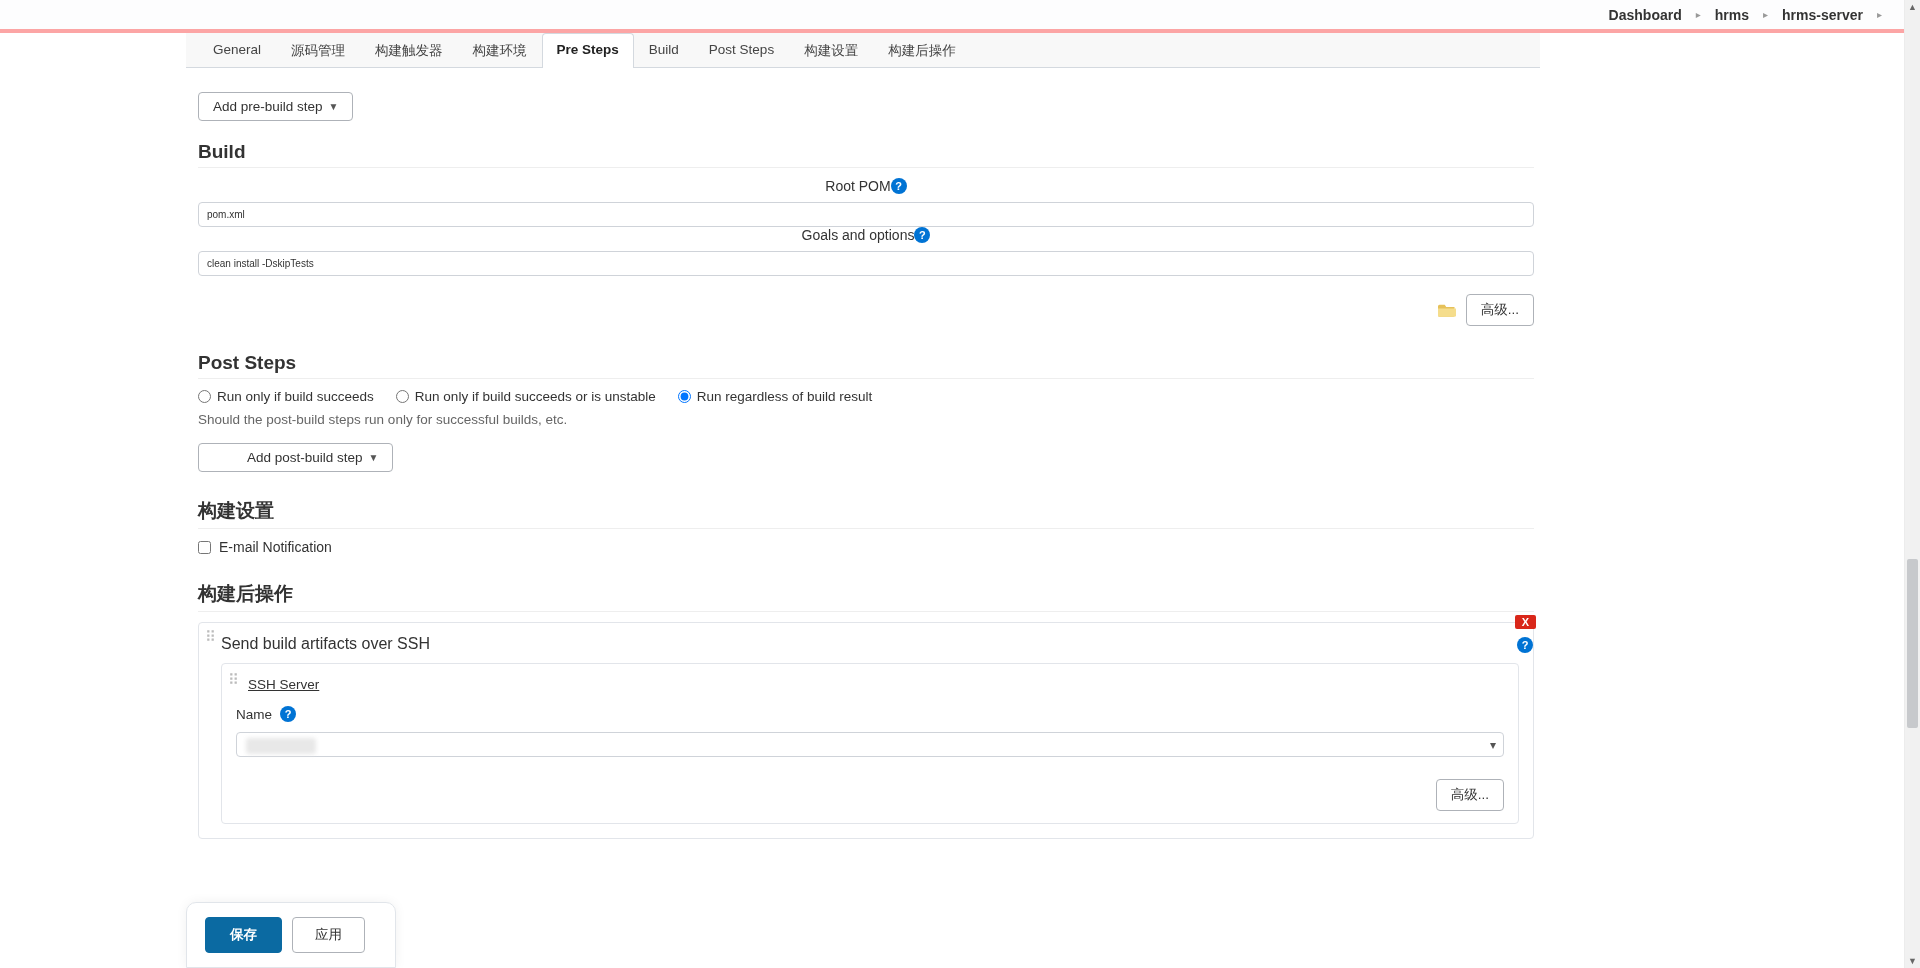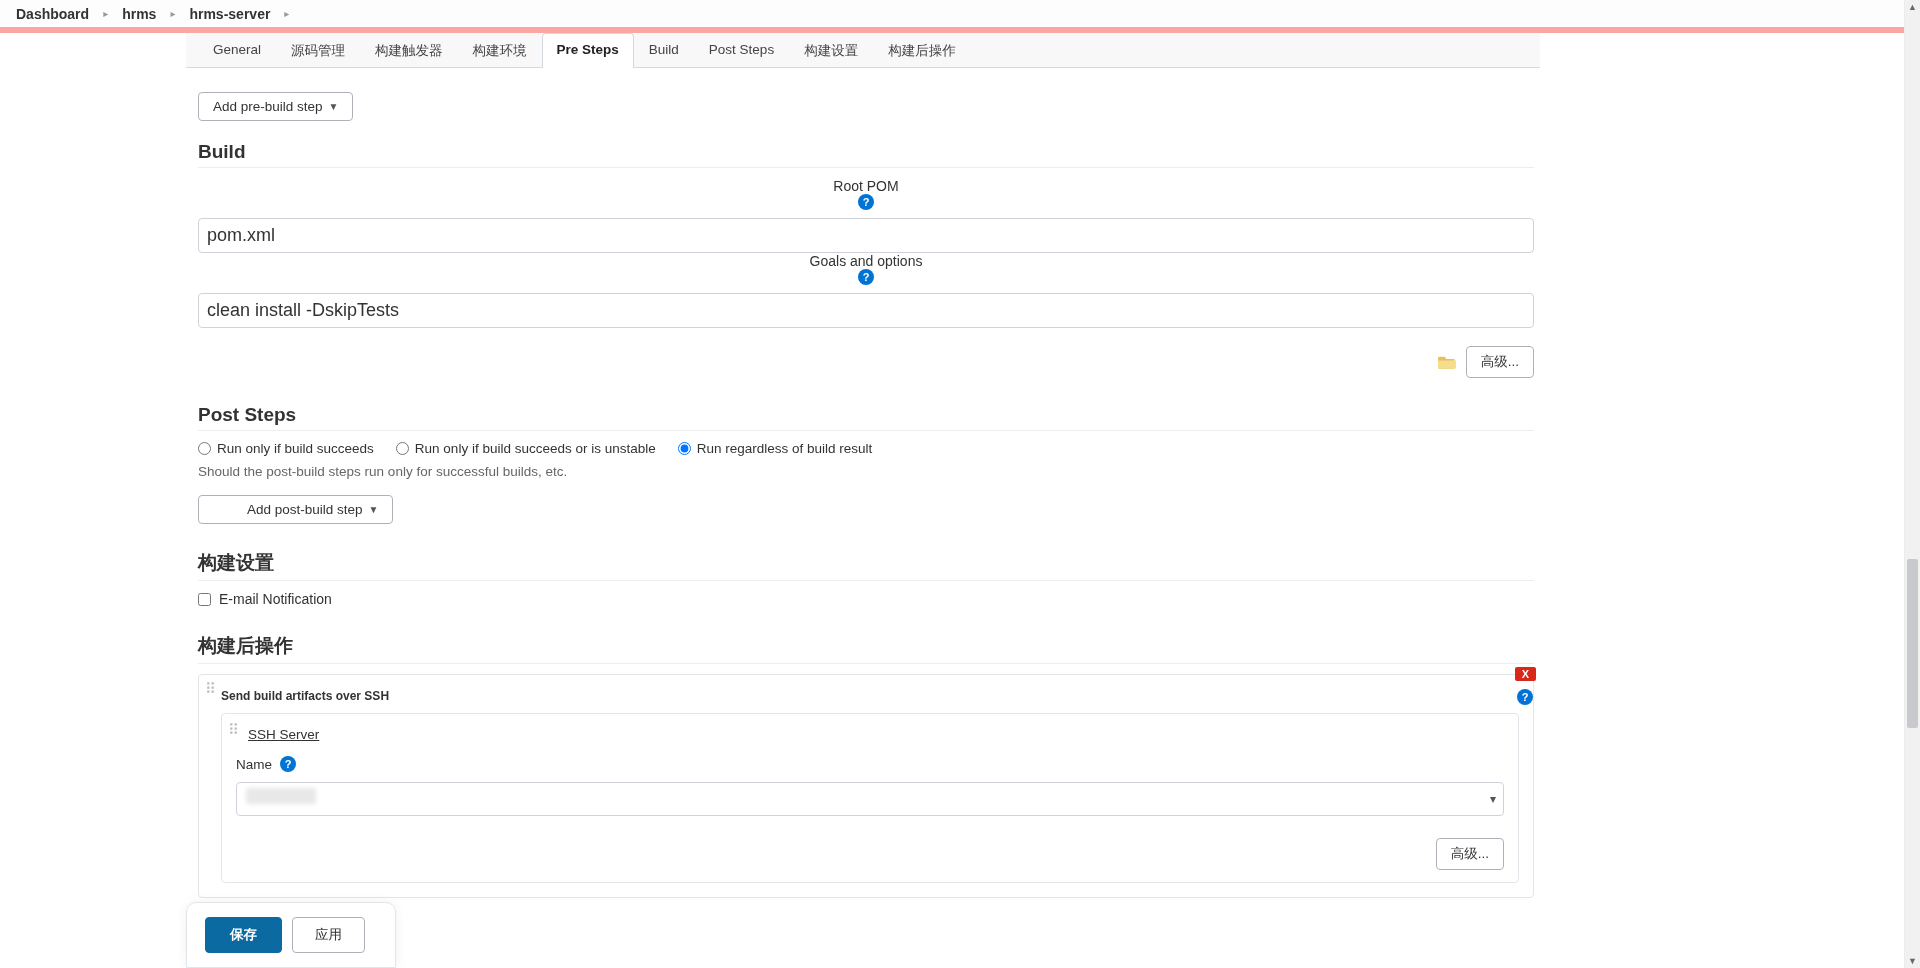--- a/index.html
+++ b/index.html
@@ -7,25 +7,26 @@
     font-family: -apple-system, BlinkMacSystemFont, "Segoe UI", Helvetica, Arial, sans-serif;
     font-size: 14px;
     color: #333;
     background: #fff;
     overflow: hidden;
   }
 
   
   .breadcrumb-bar {
     height: 33px;
-    padding: 0 16px;
+    padding: 0 24px;
     display: flex;
     align-items: center;
-    border-bottom: 6px solid #fca5a5;
+    border-bottom: 4px solid #fca5a5;
     background: #fdfdfe;
+    justify-content: flex-end;
   }
   .breadcrumb-item {
     font-weight: 600;
     color: #333;
     cursor: pointer;
   }
   .breadcrumb-sep {
     color: #999;
     font-size: 10px;
     margin: 0 14px;
@@ -87,42 +88,41 @@
   }
 
   .field-label {
     font-size: 14px;
     color: #333;
     margin-top: 0;
     margin-bottom: 8px;
     display: flex;
     align-items: center;
     justify-content: center;
-    flex-direction: column;
   }
   .help-icon {
     display: inline-flex;
     width: 16px; height: 16px;
     border-radius: 50%;
     background: #0073d4;
     color: #fff;
     align-items: center; justify-content: center;
     font-size: 11px;
     font-weight: 700;
     cursor: pointer;
     flex-shrink: 0;
   }
   .help-icon.inline { margin-left: 6px; }
 
   .text-input, .select-input {
     width: 100%;
     padding: 6px 8px;
     border: 1px solid #cfd3d9;
     border-radius: 4px;
-    font-size: 18px;
+    font-size: 10px;
     color: #333;
     background: #fff;
     font-family: inherit;
   }
   .select-input { appearance: none; background-image: none; padding-right: 24px; position: relative; }
   .select-wrap { position: relative; }
   .select-wrap::after {
     content: "▾";
     position: absolute;
     right: 8px; top: 50%;
@@ -180,23 +180,23 @@
     position: absolute;
     left: 6px; top: 10px;
     width: 8px; height: 14px;
     cursor: grab;
     color: #bbb;
     font-size: 15px;
     letter-spacing: -2px;
     line-height: 7px;
   }
   .drag-block .block-title {
-    font-weight: 700;
+    font-weight: 400;
     margin-left: 8px;
-    font-size: 12px;
+    font-size: 16px;
   }
   .delete-x {
     position: absolute;
     right: -3px; top: -8px;
     background: #d9271a;
     color: #fff;
     font-weight: 700;
     font-size: 11px;
     padding: 1px 7px;
     border-radius: 2px;

